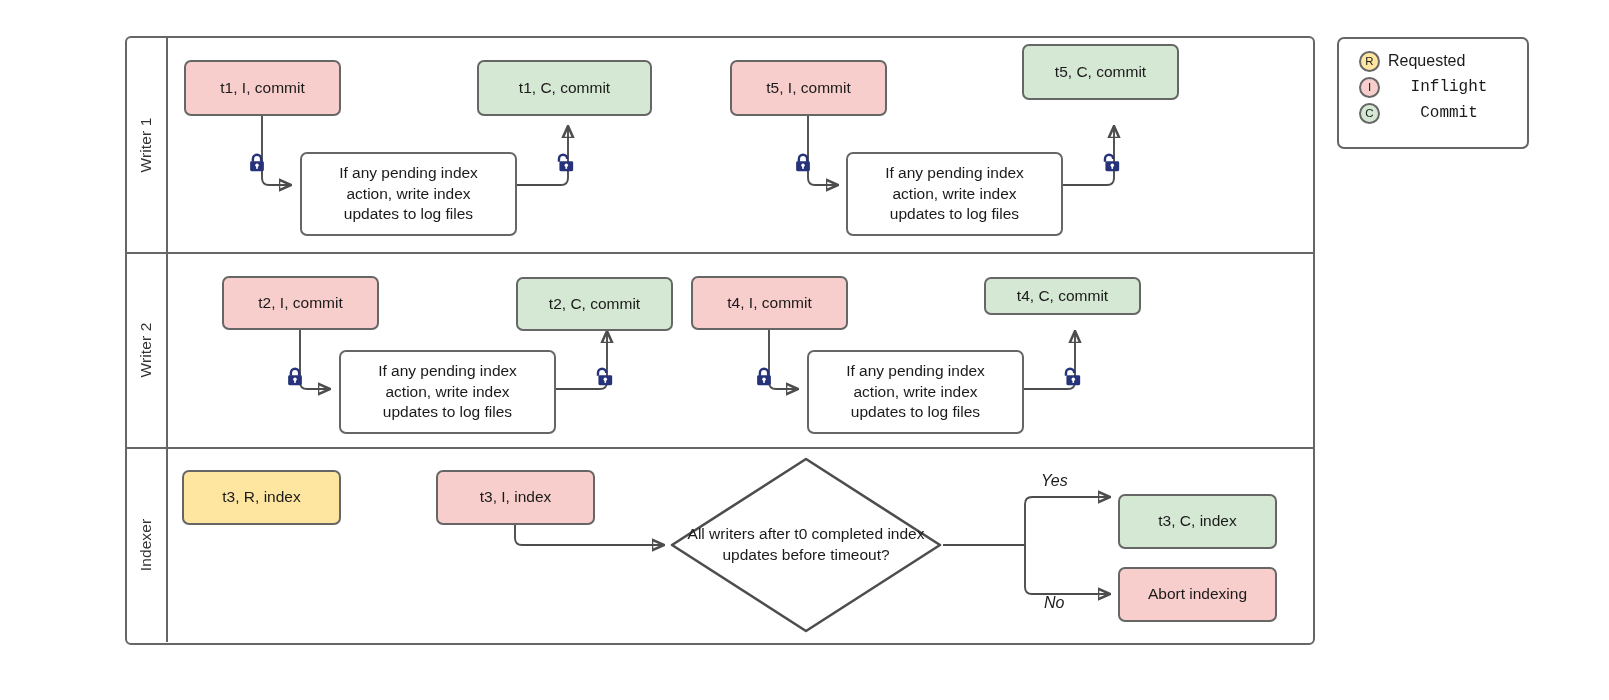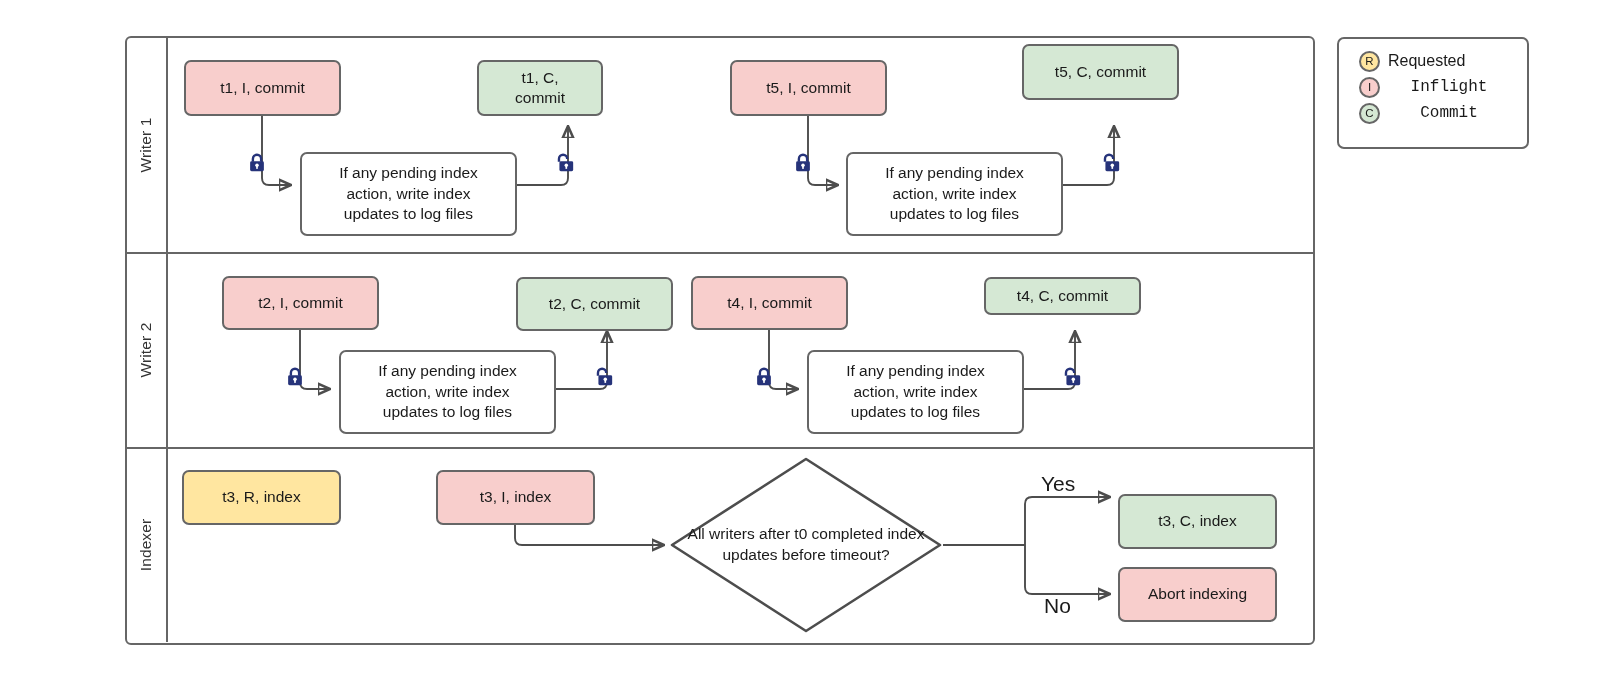--- a/index.html
+++ b/index.html
@@ -109,23 +109,24 @@
   }
   .conn path, .conn line {
     fill: none;
     stroke: #4d4d4d;
     stroke-width: 1.9;
   }
 
   
   .branch-label {
     position: absolute;
-    font-size: 21px;
+    font-size: 16px;
     color: #1a1a1a;
     background: transparent;
+    font-style: italic;
   }
 
   
   .lock {
     position: absolute;
     width: 22px;
     height: 22px;
   }
   .lock svg { display: block; }
 
@@ -221,21 +222,21 @@
 
     <path d="M 1025 545 L 1025 587 Q 1025 594 1032 594 L 1110 594" marker-end="url(#arrow)"></path>
   </svg>
 
   <div class="node inflight" style="left:184px; top:60px; width:157px; height:56px;">
     <span>t1, I, commit</span>
   </div>
   <div class="node plain" style="left:300px; top:152px; width:217px; height:84px;">
     <span>If any pending index action, write index updates to log files</span>
   </div>
-  <div class="node commit" style="left:477px; top:60px; width:126px; height:56px;">
+  <div class="node commit" style="left:477px; top:60px; width:175px; height:56px;">
     <span>t1, C, commit</span>
   </div>
 
   <div class="node inflight" style="left:730px; top:60px; width:157px; height:56px;">
     <span>t5, I, commit</span>
   </div>
   <div class="node plain" style="left:846px; top:152px; width:217px; height:84px;">
     <span>If any pending index action, write index updates to log files</span>
   </div>
   <div class="node commit" style="left:1022px; top:44px; width:157px; height:56px;">

